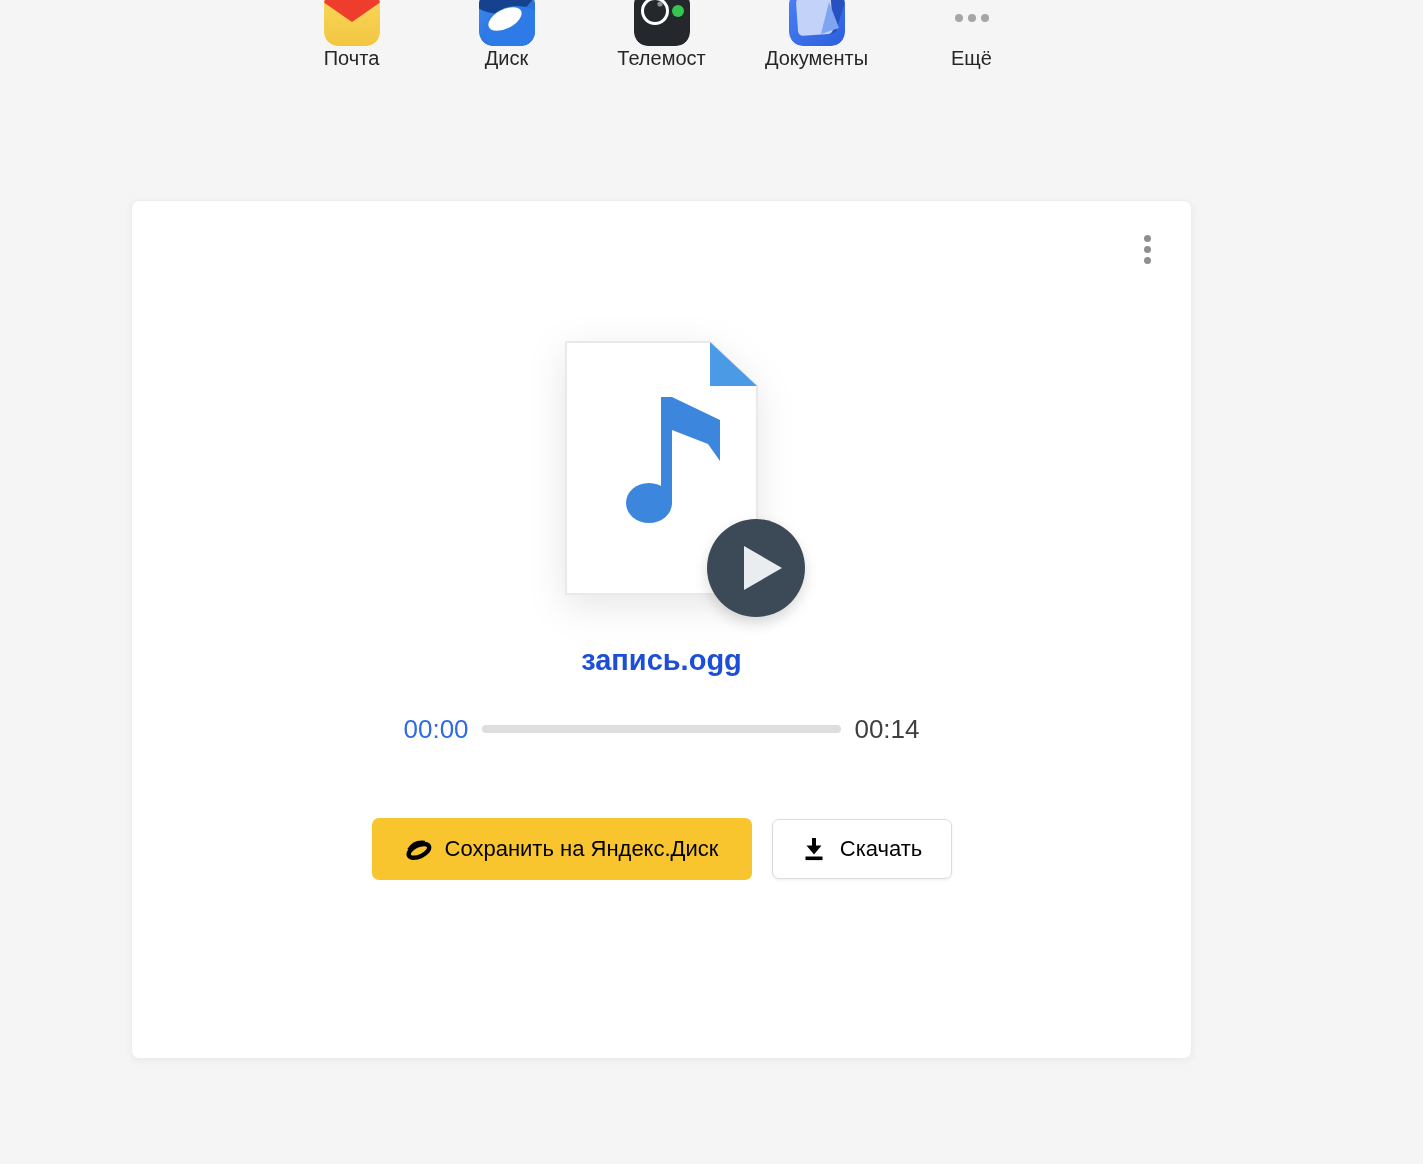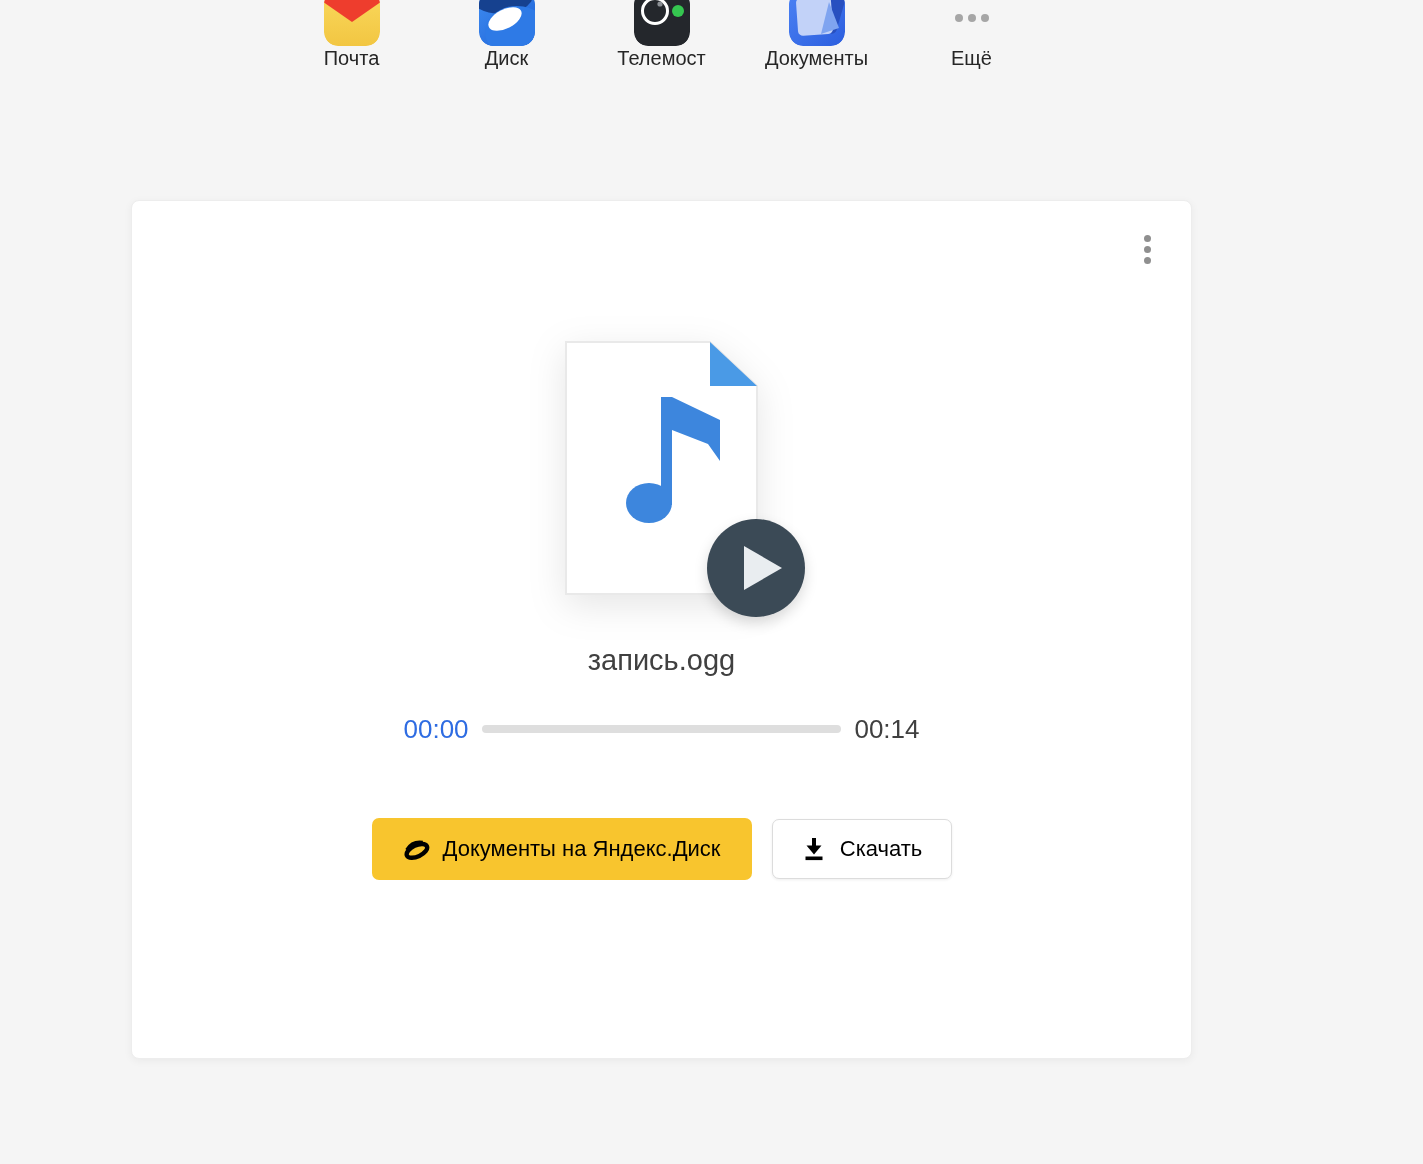--- a/index.html
+++ b/index.html
@@ -25,21 +25,21 @@
          padding:4px;cursor:pointer;}
   .kebab i{width:7px;height:7px;border-radius:50%;background:#8f8f8f;display:block;}
 
   
   .file-preview{position:relative;width:193px;height:254px;}
   .file-page{filter:drop-shadow(0 10px 18px rgba(0,0,0,.10));}
   .play-btn{position:absolute;left:142px;top:178px;width:98px;height:98px;border-radius:50%;
             background:#3b4a56;display:flex;align-items:center;justify-content:center;cursor:pointer;
             box-shadow:0 6px 14px rgba(0,0,0,.15);}
 
-  .file-name{margin-top:48px;font-size:29px;line-height:34px;font-weight:400;color:#404040;}
+  .file-name{margin-top:48px;font-size:29px;line-height:34px;font-weight:700;color:#1d4ed8;}
 
   
   .player{margin-top:39px;width:516px;display:flex;align-items:center;gap:13px;}
   .time{font-size:26px;line-height:26px;white-space:nowrap;}
   .time-current{color:#2e6ce2;}
   .time-total{color:#404040;}
   .track{flex:1;height:8px;border-radius:4px;background:#dedede;position:relative;cursor:pointer;}
   .track-fill{position:absolute;left:0;top:0;height:100%;border-radius:4px;background:#2e6ce2;width:0;}
 
   
@@ -187,21 +187,21 @@
       </div>
 
       <div class="actions">
         <button class="btn btn-save">
           <svg width="27" height="27" viewBox="0 0 27 27">
             <g transform="rotate(-25 13.5 14)">
               <ellipse cx="13.5" cy="15" rx="11" ry="5.6" fill="none" stroke="#000" stroke-width="4.4"></ellipse>
               <path d="M4.5 9.5 Q13.5 3.5 22.5 9.5" fill="none" stroke="#000" stroke-width="2.6"></path>
             </g>
           </svg>
-          <span>Документы на Яндекс.Диск</span>
+          <span>Сохранить на Яндекс.Диск</span>
         </button>
         <button class="btn btn-download">
           <svg width="26" height="26" viewBox="0 0 26 26">
             <rect x="11" y="2" width="4" height="9" fill="#000"></rect>
             <polygon points="5.5,9.5 20.5,9.5 13,18.5" fill="#000"></polygon>
             <rect x="4.5" y="20.5" width="17" height="3.6" fill="#000"></rect>
           </svg>
           <span>Скачать</span>
         </button>
       </div>

